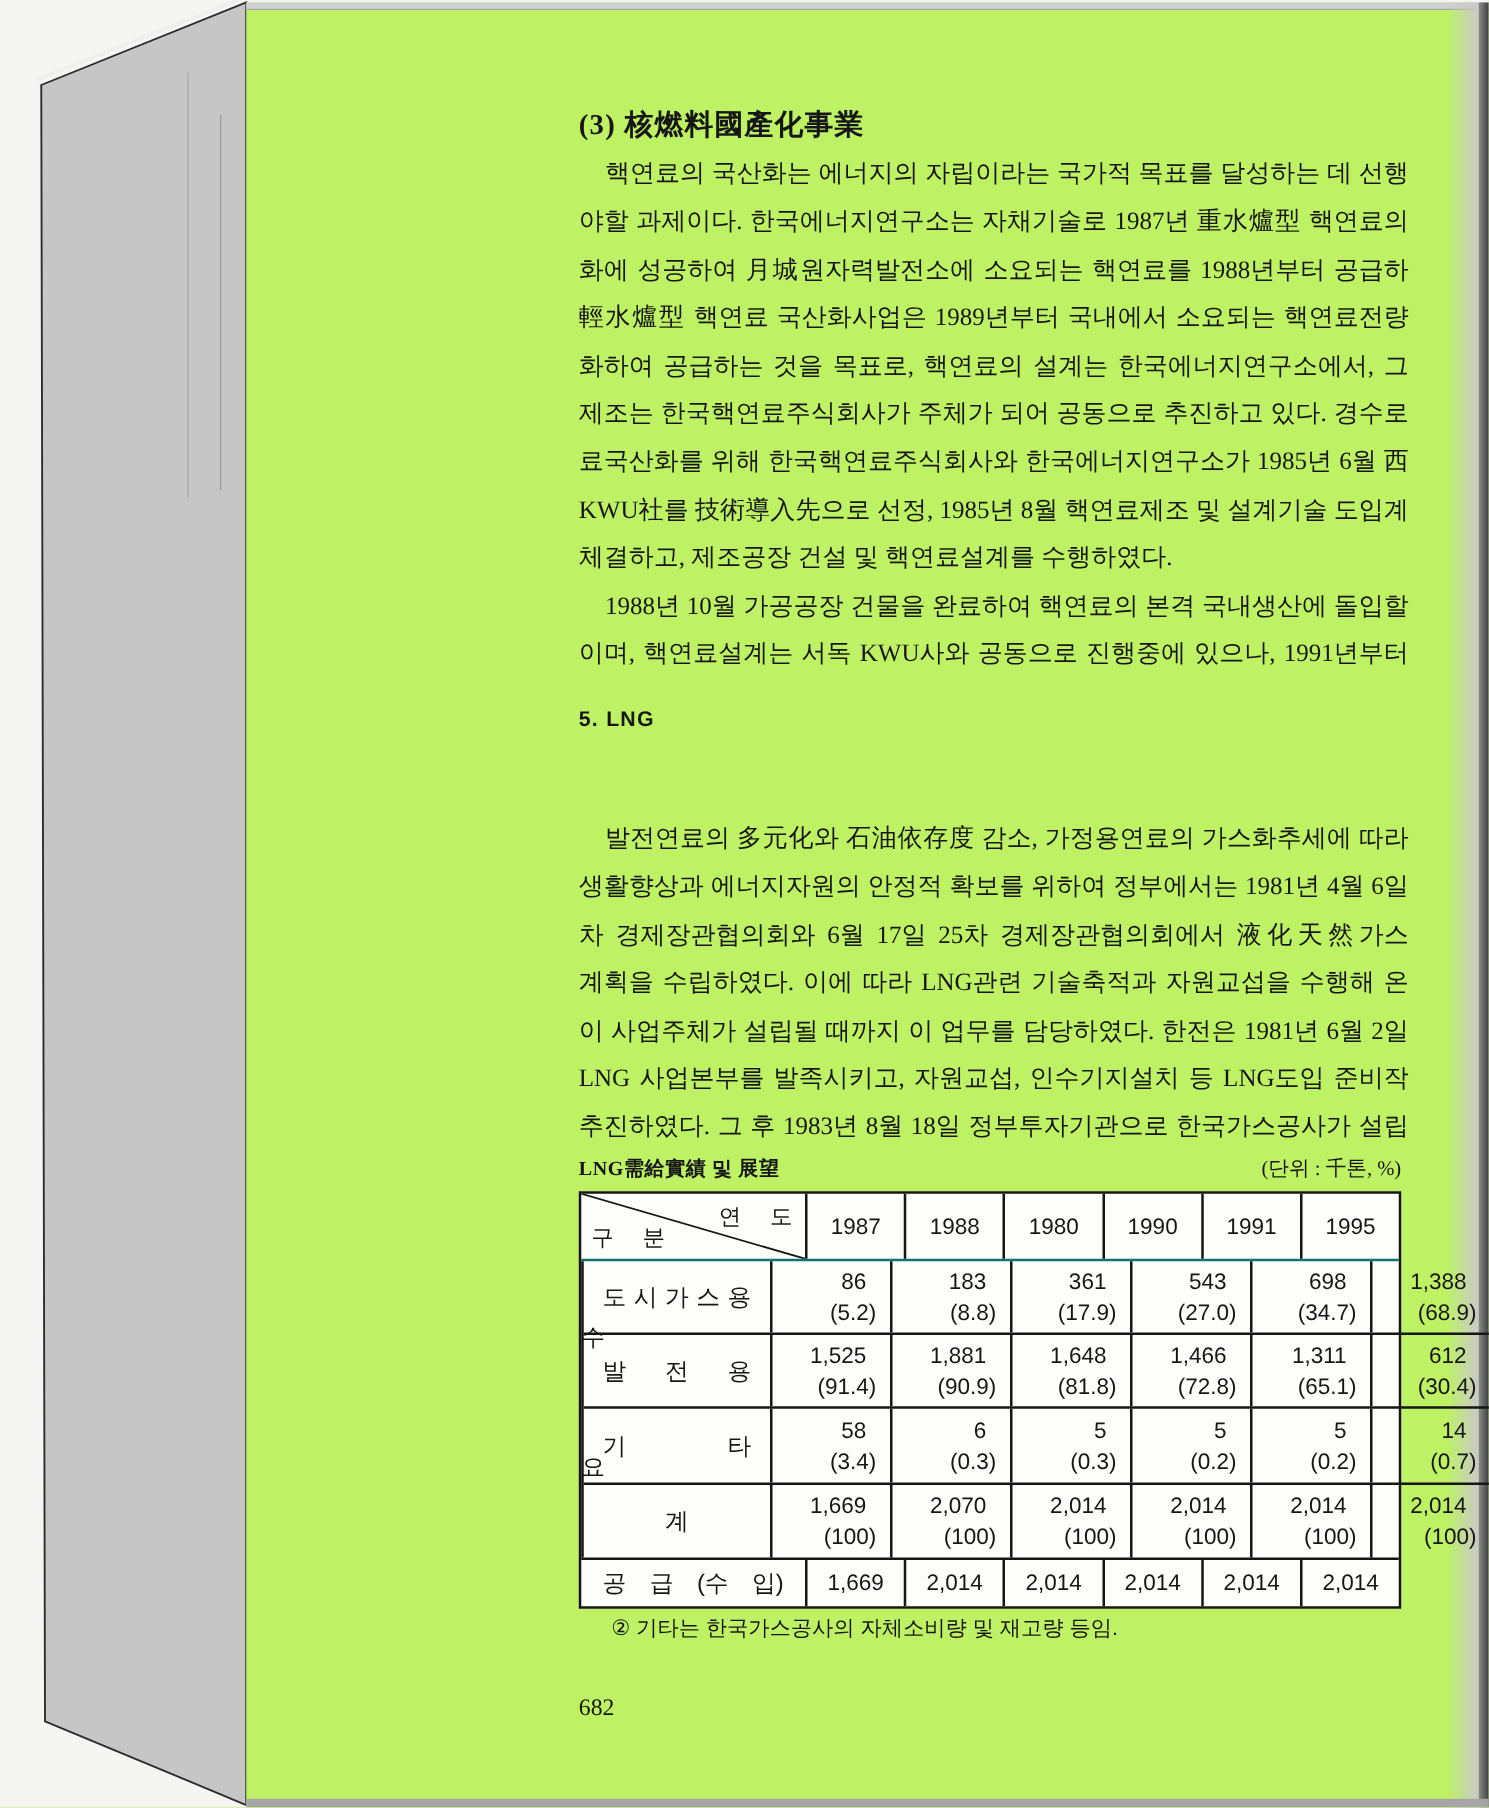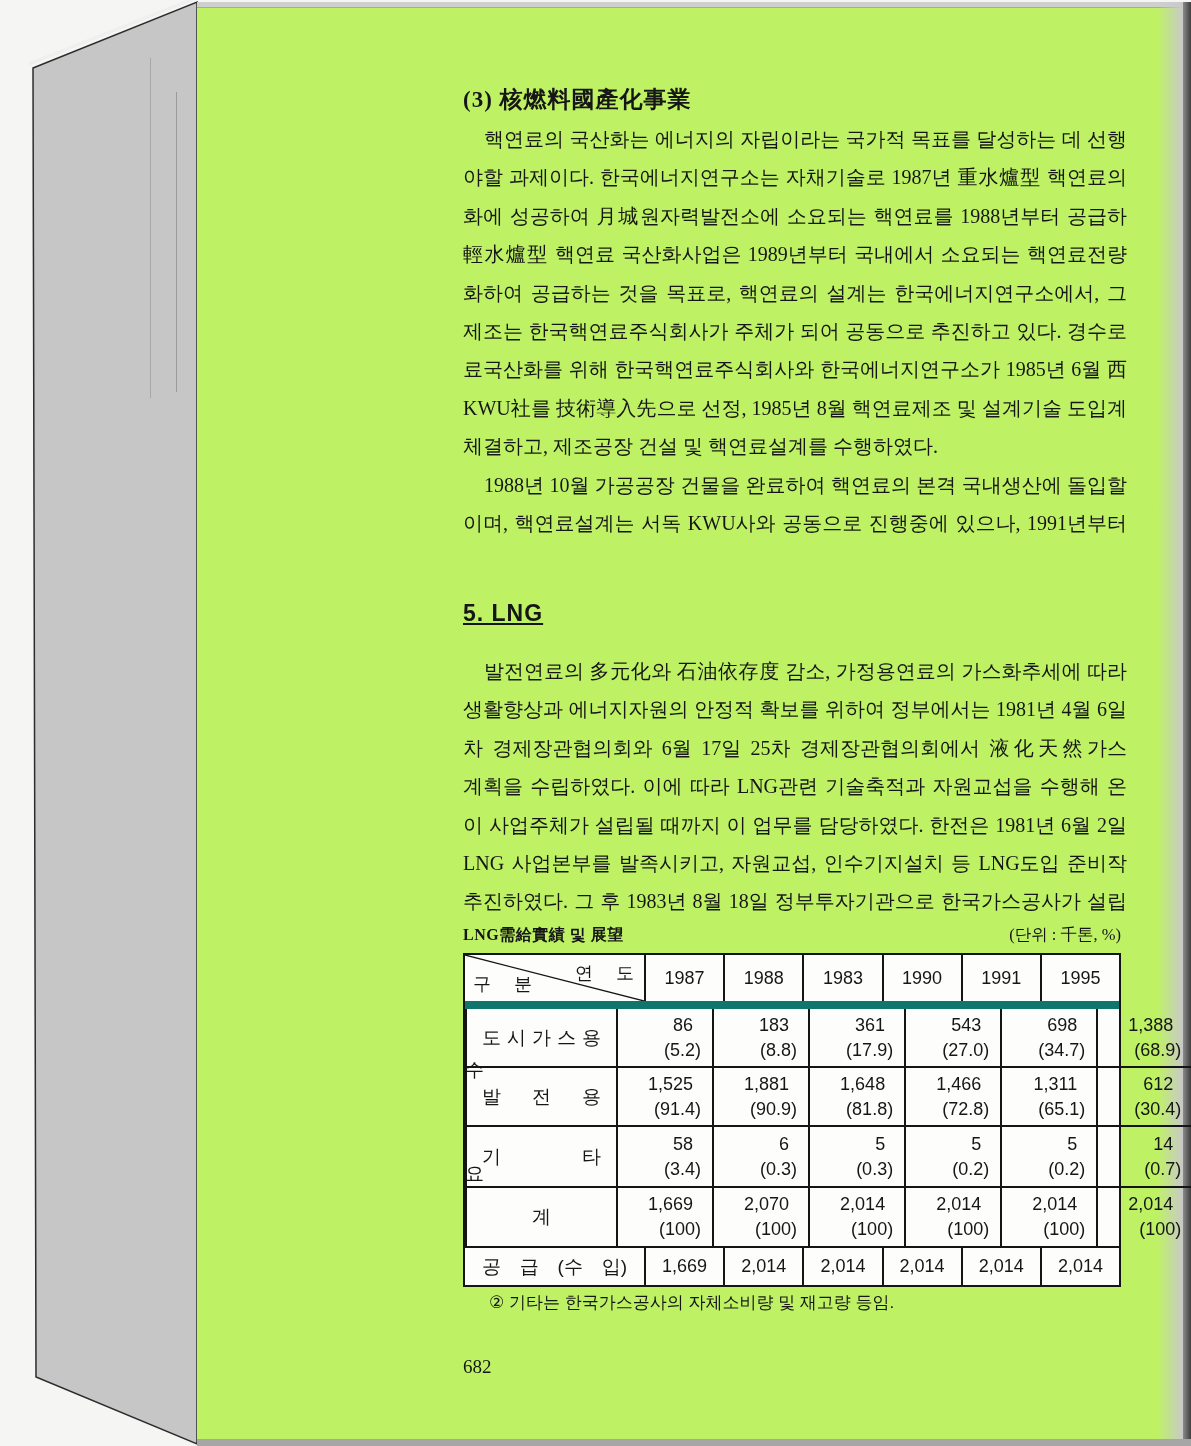--- a/index.html
+++ b/index.html
@@ -18,40 +18,40 @@
   }
   .page-topstrip{position:absolute;left:0;top:0;width:100%;height:5px;background:#cfcfcf;border-bottom:1px solid #a8a8a8;}
   .page-right-shade{position:absolute;right:8px;top:0;width:26px;height:100%;background:linear-gradient(to right,rgba(200,200,200,0),#c9c9c9);}
   .page-right-bar{position:absolute;right:0;top:0;width:8px;height:100%;background:linear-gradient(to right,#8a8a8a,#3f3f3f);}
   .page-bottomstrip{position:absolute;left:0;bottom:0;width:100%;height:7px;background:#a6a6a6;}
   .crease1{position:absolute;left:150px;top:58px;width:1px;height:340px;background:rgba(130,130,130,.45);}
   .crease2{position:absolute;left:176px;top:92px;width:1px;height:300px;background:rgba(110,110,110,.5);}
   
   .content{position:absolute;left:266px;top:0;width:664px;height:100%;}
   .h3head{position:absolute;left:0;top:82px;font-size:23px;font-weight:bold;letter-spacing:1px;}
-  .h5head{position:absolute;left:0;top:598px;font-size:23px;font-weight:600;
-          font-family:"Liberation Sans","DejaVu Sans",sans-serif;letter-spacing:1px;text-decoration:underline;}
+  .h5head{position:absolute;left:0;top:564px;font-size:17px;font-weight:600;
+          font-family:"Liberation Sans","DejaVu Sans",sans-serif;letter-spacing:1px;}
   .para{position:absolute;left:0;width:664px;}
   .p1{top:118px;} .p3{top:650px;}
   .ln{height:38.4px;line-height:38.4px;font-size:20px;text-align:justify;overflow:hidden;}
   .j{text-align-last:justify;}
   .ind{text-indent:21px;}
   
   .ttl-row{position:absolute;left:0;top:922px;width:658px;display:flex;justify-content:space-between;align-items:flex-end;}
   .ttl{font-size:16px;font-weight:bold;letter-spacing:.5px;}
   .unit{font-size:16.5px;}
   .tbl{
     position:absolute;left:0;top:951px;width:658px;
     border:2px solid #151515;box-sizing:border-box;
     font-family:"Liberation Sans","DejaVu Sans",sans-serif;font-size:18px;
     background:#fdfdfc;
   }
   .tbl *{box-sizing:border-box;}
   .trow{display:flex;width:100%;}
-  .hrow{height:54px;border-bottom:8px solid #0f766e;}
+  .hrow{height:54px;border-bottom:2px solid #0f766e;}
   .corner{width:179px;position:relative;}
   .diag{position:absolute;left:0;top:0;width:100%;height:100%;}
   .diag line{stroke:#151515;stroke-width:1.5;}
   .corner-top{position:absolute;top:6px;right:10px;word-spacing:18px;font-size:18px;}
   .corner-bot{position:absolute;bottom:5px;left:8px;word-spacing:18px;font-size:18px;}
   .ycell{flex:1 1 0;border-left:2px solid #151515;display:flex;align-items:center;justify-content:center;}
   .bodyarea{display:flex;width:100%;}
   .narrow{width:28px;border-right:2px solid #151515;position:relative;}
   .narrow span{position:absolute;left:0;width:100%;text-align:center;font-size:19px;}
   .gchar1{top:48px;} .gchar2{top:152px;}
@@ -131,21 +131,21 @@
       <div class="trow hrow">
         <div class="corner">
           <svg class="diag" viewBox="0 0 179 54" preserveAspectRatio="none">
             <line x1="0" y1="0" x2="179" y2="54"></line>
           </svg>
           <span class="corner-top">연 도</span>
           <span class="corner-bot">구 분</span>
         </div>
         <div class="ycell">1987</div>
         <div class="ycell">1988</div>
-        <div class="ycell">1983</div>
+        <div class="ycell">1980</div>
         <div class="ycell">1990</div>
         <div class="ycell">1991</div>
         <div class="ycell">1995</div>
       </div>
 
       <div class="bodyarea">
         <div class="narrow">
           <span class="gchar1">수</span>
           <span class="gchar2">요</span>
         </div>

